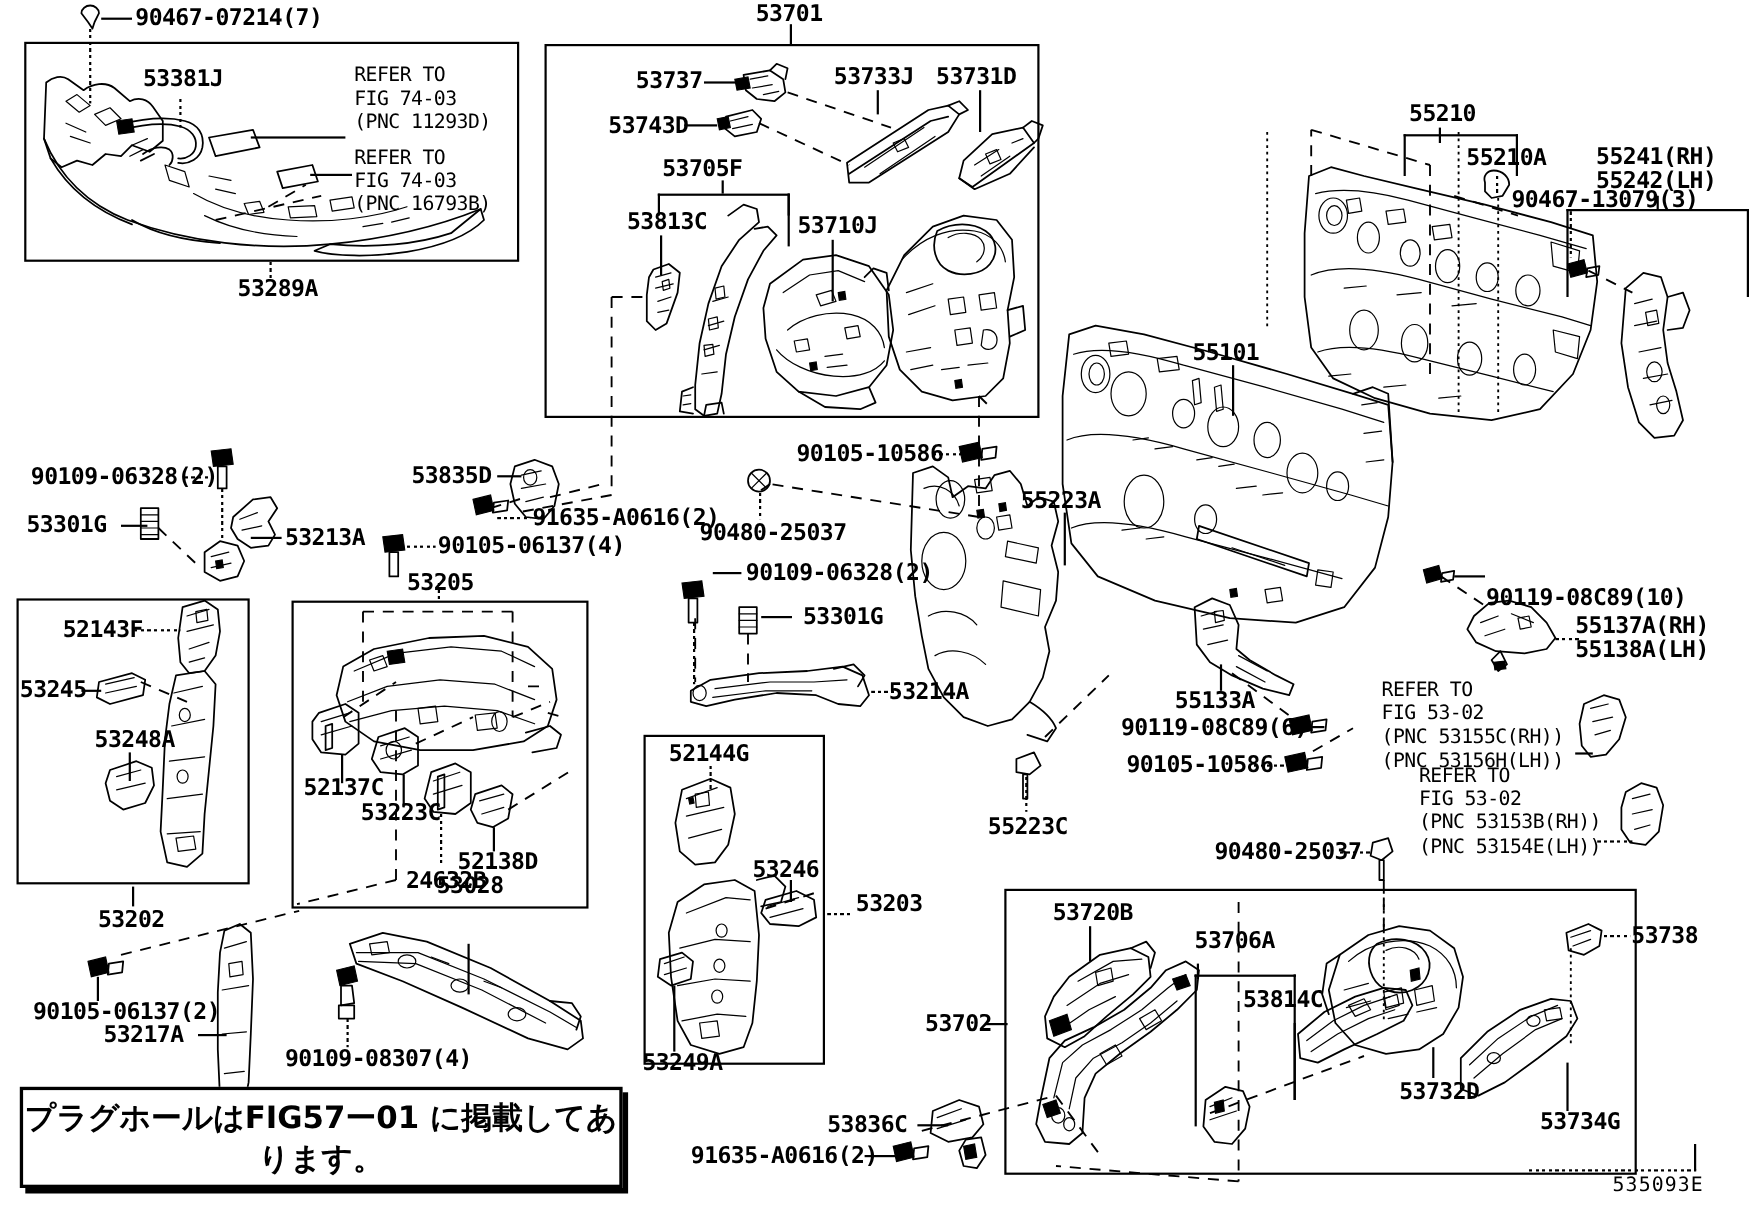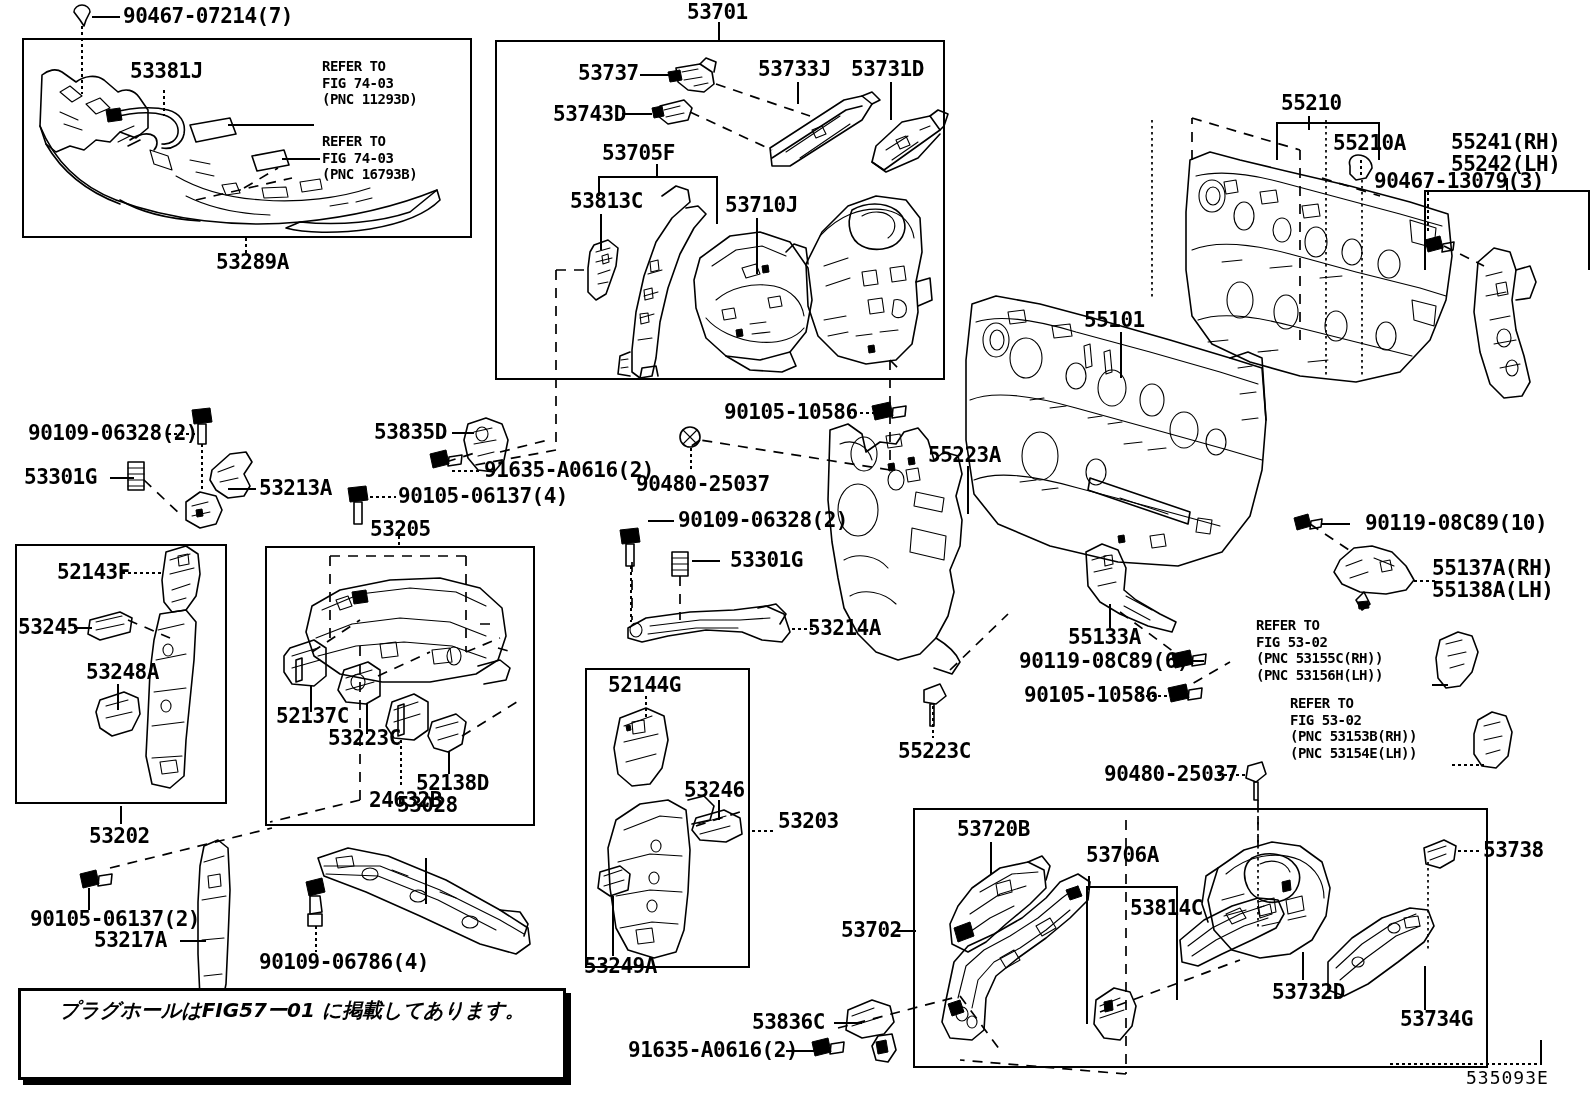--- a/index.html
+++ b/index.html
@@ -19,45 +19,44 @@
   .lbl{
     position:absolute;
     font-family:"DejaVu Sans Mono","Liberation Mono",monospace;
     font-weight:bold;
     font-size:21px;
     letter-spacing:-0.5px;
     line-height:1.08;
     white-space:pre;
     color:#000;
   }
-  .lbl.refer{font-size:14px;line-height:1.18;font-weight:bold;}
+  .lbl.refer{font-size:18px;line-height:1.18;font-weight:normal;}
   .lbl.dn{font-size:18px;font-weight:normal;letter-spacing:1px;}
   
   .frame{
     position:absolute;
     border:2px solid #000;
     box-sizing:border-box;
   }
   .note{
     position:absolute;
     border:3px solid #000;
     box-sizing:border-box;
     box-shadow:5px 5px 0 0 #000;
     background:#fff;
     text-align:center;
     padding-top:6px;
   }
   .note .jp{
     font-family:"DejaVu Sans","Liberation Sans",sans-serif;
-    font-size:20px;
+    font-size:28px;
     font-weight:bold;
     letter-spacing:0px;
     display:block;
     line-height:1.35;
-    font-style:italic;
   }
   .note .en{
     font-family:"DejaVu Sans","Liberation Sans",sans-serif;
     font-size:18px;
     display:block;
     line-height:1.45;
   }
   .note .ref{
     font-family:"DejaVu Sans Mono","Liberation Mono",monospace;
     font-size:19px;
@@ -816,21 +815,21 @@
   <div class="lbl" style="left:398px;top:485px;">90105-06137(4)</div>
   <div class="lbl" style="left:370px;top:518px;">53205</div>
 
   <div class="lbl" style="left:724px;top:401px;">90105-10586</div>
   <div class="lbl" style="left:636px;top:473px;">90480-25037</div>
   <div class="lbl" style="left:928px;top:444px;">55223A</div>
   <div class="lbl" style="left:678px;top:509px;">90109-06328(2)</div>
   <div class="lbl" style="left:730px;top:549px;">53301G</div>
   <div class="lbl" style="left:808px;top:617px;">53214A</div>
 
-  <div class="lbl" style="left:1351px;top:512px;margin-left:14px;">90119-08C89(10)</div>
+  <div class="lbl" style="left:1351px;top:532px;">90119-08C89(10)</div>
   <div class="lbl" style="left:1432px;top:557px;">55137A(RH)</div>
   <div class="lbl" style="left:1432px;top:579px;">55138A(LH)</div>
 
   <div class="lbl" style="left:57px;top:561px;">52143F</div>
   <div class="lbl" style="left:18px;top:616px;">53245</div>
   <div class="lbl" style="left:86px;top:661px;">53248A</div>
   <div class="lbl" style="left:89px;top:825px;">53202</div>
 
   <div class="lbl" style="left:276px;top:705px;">52137C</div>
   <div class="lbl" style="left:328px;top:727px;">53223C</div>
@@ -863,17 +862,17 @@
   <div class="lbl" style="left:841px;top:919px;">53702</div>
   <div class="lbl" style="left:1483px;top:839px;">53738</div>
   <div class="lbl" style="left:1272px;top:981px;">53732D</div>
   <div class="lbl" style="left:1400px;top:1008px;">53734G</div>
   <div class="lbl" style="left:752px;top:1011px;">53836C</div>
   <div class="lbl" style="left:628px;top:1039px;">91635-A0616(2)</div>
 
   <div class="lbl" style="left:30px;top:908px;">90105-06137(2)</div>
   <div class="lbl" style="left:94px;top:929px;">53217A</div>
   <div class="lbl" style="left:397px;top:794px;">53028</div>
-  <div class="lbl" style="left:259px;top:951px;">90109-06786(4)</div>
+  <div class="lbl" style="left:259px;top:951px;">90109-08307(4)</div>
 
   <div class="lbl dn" style="left:1466px;top:1068px;">535093E</div>
 
 </div>
 
 </body></html>

